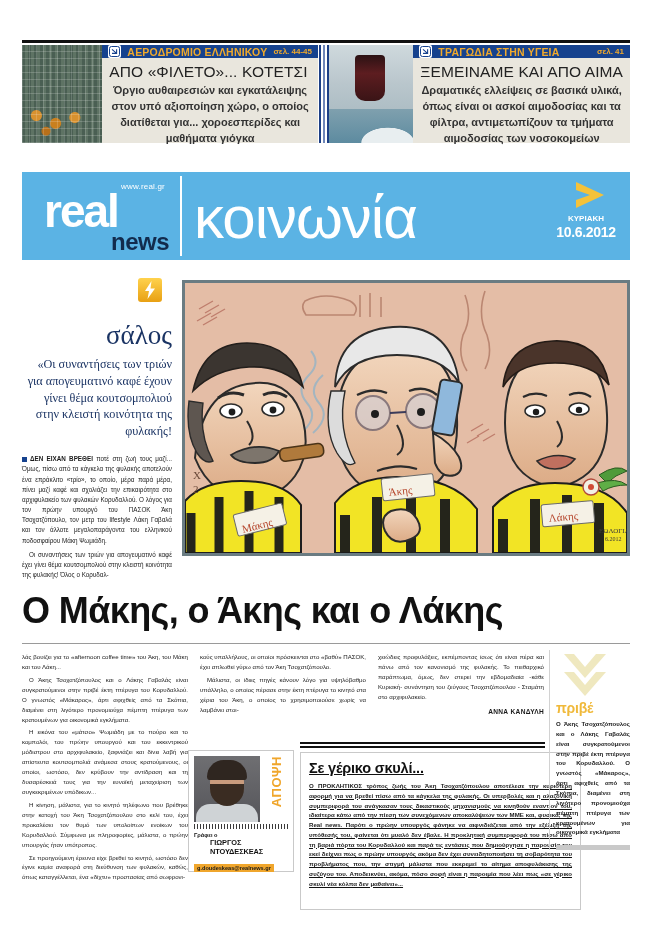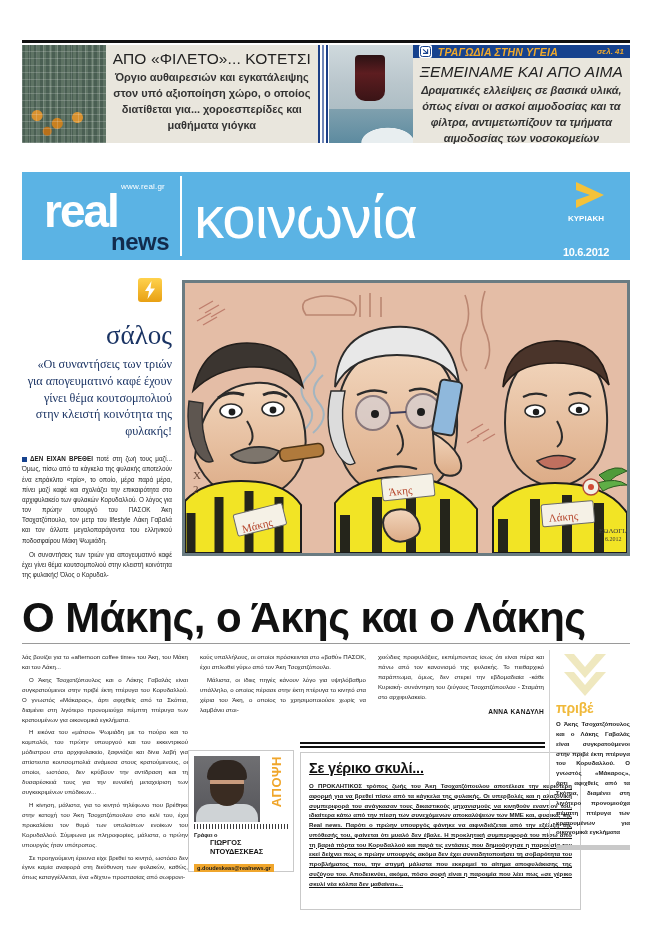--- a/index.html
+++ b/index.html
@@ -4,21 +4,21 @@
 <style>
   html,body{margin:0;padding:0;background:#ffffff;}
   body{width:652px;height:932px;font-family:"Liberation Sans",sans-serif;color:#111;overflow:hidden;position:relative;}
   .page{position:relative;width:652px;height:932px;background:#fff;}
 
   
   .top-rule{position:absolute;left:22px;top:40px;width:608px;height:3px;background:#111;}
   .teasers{position:absolute;left:22px;top:45px;width:608px;height:98px;display:flex;gap:0;}
   .teaser{display:flex;height:98px;}
   .teaser.left{width:296px;}
-  .teaser.right{width:346px;font-style:italic;}
+  .teaser.right{width:346px;}
   .sep-bars{width:16px;height:98px;display:flex;align-items:stretch;justify-content:center;gap:2px;}
   .sep-bars i{display:block;width:2px;background:#1c3f86;}
   .sep-bars i:nth-child(2){background:#6f86b8;}
   .sep-bars i:nth-child(3){background:#1c3f86;}
 
   .t-photo{width:84px;height:98px;position:relative;overflow:hidden;}
   .chickens{background:
       radial-gradient(circle at 18% 72%, #d8912f 0 5px, transparent 6px),
       radial-gradient(circle at 42% 80%, #c9801f 0 5px, transparent 6px),
       radial-gradient(circle at 66% 74%, #d8912f 0 5px, transparent 6px),
@@ -48,40 +48,40 @@
   
   .masthead{position:absolute;left:22px;top:172px;width:608px;height:88px;background:#5bb3e4;}
   .mh-left{position:absolute;left:22px;top:6px;width:125px;height:76px;}
   .mh-url{position:absolute;right:4px;top:4px;color:#fff;font-size:8px;font-weight:normal;letter-spacing:.2px;}
   .mh-real{position:absolute;left:0;top:12px;color:#fff;font-size:46px;font-weight:bold;line-height:.95;letter-spacing:-2px;}
   .mh-news{position:absolute;right:0;top:52px;color:#122b4d;font-size:24px;font-weight:bold;line-height:1;letter-spacing:-.5px;}
   .mh-divider{position:absolute;left:158px;top:4px;width:2px;height:80px;background:#fff;}
   .mh-section{position:absolute;left:172px;top:4px;color:#fff;font-size:60px;line-height:84px;letter-spacing:-1px;}
   .mh-chev{position:absolute;right:18px;top:8px;width:42px;height:30px;}
   .mh-kyr{position:absolute;right:14px;top:42px;color:#fff;font-size:8px;font-weight:bold;text-align:center;width:60px;}
-  .mh-date{position:absolute;right:14px;top:52px;color:#fff;font-size:11px;font-weight:bold;text-align:center;width:60px;letter-spacing:-.3px;margin-top:22px;}
+  .mh-date{position:absolute;right:14px;top:52px;color:#fff;font-size:14px;font-weight:bold;text-align:center;width:60px;letter-spacing:-.3px;}
 
   
   .salos-col{position:absolute;left:22px;top:278px;width:150px;}
   .bolt{width:24px;height:24px;border-radius:3px;margin-left:116px;
         background:linear-gradient(#ffd24d,#e8a013);position:relative;}
   .bolt svg{position:absolute;left:5px;top:3px;}
   .salos{font-family:Liberation Serif, serif;font-size:27px;color:#1b3464;text-align:right;margin-top:20px;line-height:1;}
   .deck{font-family:"Liberation Serif",serif;font-size:12.2px;color:#1b3464;text-align:right;line-height:1.38;margin-top:7px;}
   .lede{margin-top:14px;font-size:6.3px;line-height:1.62;text-align:justify;color:#1a1a1a;}
   .lede .sq{display:inline-block;width:5px;height:5px;background:#16428e;margin-right:3px;vertical-align:middle;}
   .lede b{font-weight:bold;}
   .lede p{margin:0 0 4px 0;text-indent:7px;}
   .lede p.first{text-indent:0;}
 
   .cartoon{position:absolute;left:182px;top:280px;width:448px;height:276px;
            border:3px solid #6a7c82;box-sizing:border-box;overflow:hidden;
            background:linear-gradient(#e7c2ac,#e2b8a0 60%,#dcb197);}
   .cart-inner{position:absolute;inset:0;}
-  .headline{position:absolute;left:22px;top:568px;width:608px;font-size:42px;font-weight:bold;color:#111;
+  .headline{position:absolute;left:22px;top:568px;width:608px;font-size:36px;font-weight:bold;color:#111;
             line-height:1.03;letter-spacing:-.6px;white-space:nowrap;}
   .subhead{position:absolute;left:22px;top:620px;width:608px;font-family:"Liberation Serif",serif;
            font-size:13.3px;color:#111;letter-spacing:-.1px;white-space:nowrap;}
   .rule-a{position:absolute;left:22px;top:643px;width:608px;height:1px;background:#9a9a9a;}
 
   
   .cols{position:absolute;left:22px;top:652px;width:523px;display:flex;gap:12px;}
   .col{width:166px;font-size:6.1px;line-height:1.63;text-align:justify;color:#1a1a1a;}
   .col p{margin:0 0 3px 0;text-indent:7px;}
   .col p.first{text-indent:0;}
@@ -126,20 +126,30 @@
 
 <div class="page">
 
   <div class="top-rule"></div>
 
   <div class="teasers">
 
     <div class="teaser left">
       <div class="t-photo chickens"></div>
       <div class="t-body">
+        <div class="t-head">
+          <span class="ico-box">
+            <svg width="11" height="11" viewBox="0 0 11 11">
+                <rect x="0.5" y="0.5" width="10" height="10" rx="2" fill="none" stroke="#16428e" stroke-width="1"></rect>
+                <path d="M3 3.3 L7.6 7.4 M7.6 3.3 L7.6 7.4 L3 7.4" stroke="#16428e" stroke-width="1.1" fill="none"></path>
+              </svg>
+          </span>
+          <span class="t-title">ΑΕΡΟΔΡΟΜΙΟ ΕΛΛΗΝΙΚΟΥ</span>
+          <span class="t-page">σελ. 44-45</span>
+        </div>
         <div class="t-main">
           <div class="t-h1">ΑΠΟ «ΦΙΛΕΤΟ»... ΚΟΤΕΤΣΙ</div>
           <div class="t-dek">Όργιο αυθαιρεσιών και εγκατάλειψης στον υπό αξιοποίηση χώρο, ο οποίος διατίθεται για... χοροεσπερίδες και μαθήματα γιόγκα</div>
         </div>
       </div>
     </div>
 
     <div class="sep-bars">
         <i></i>
         <i></i>

